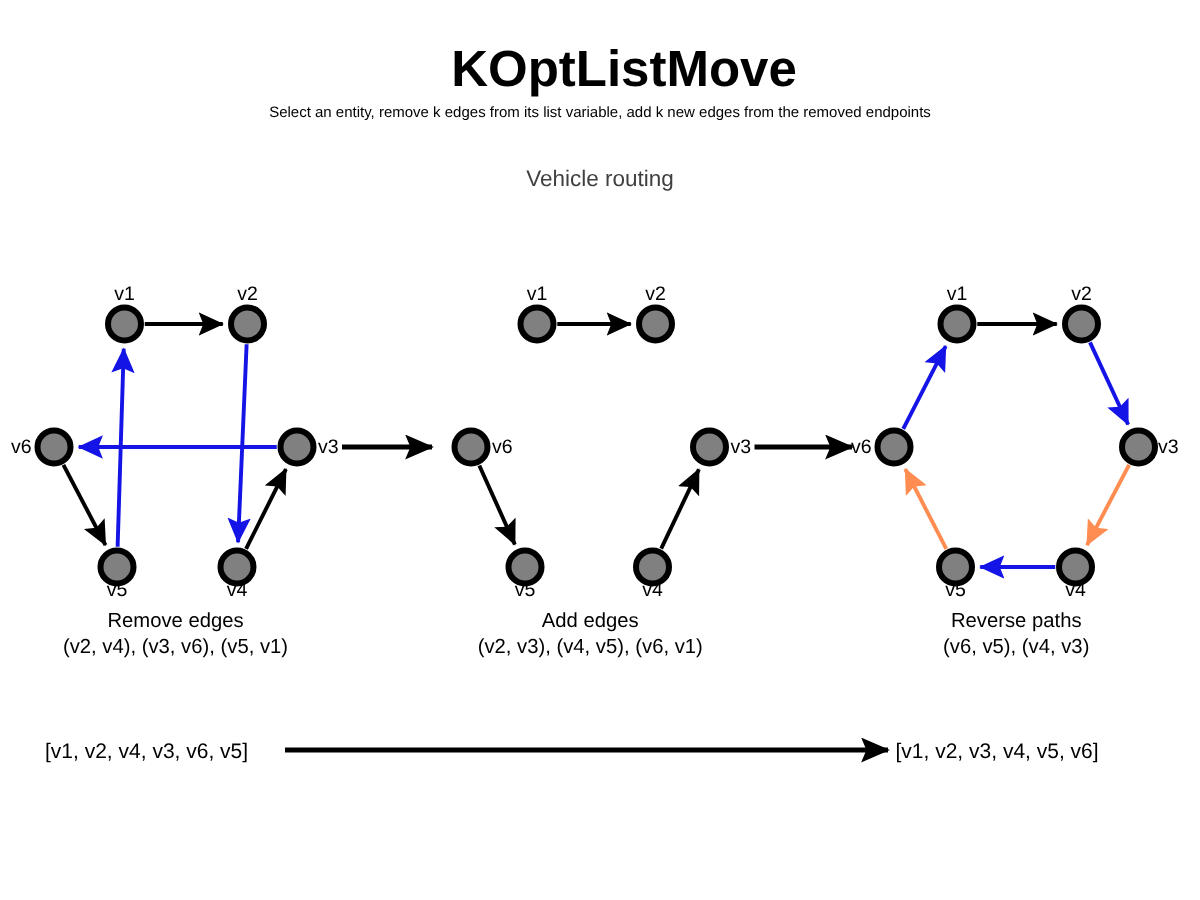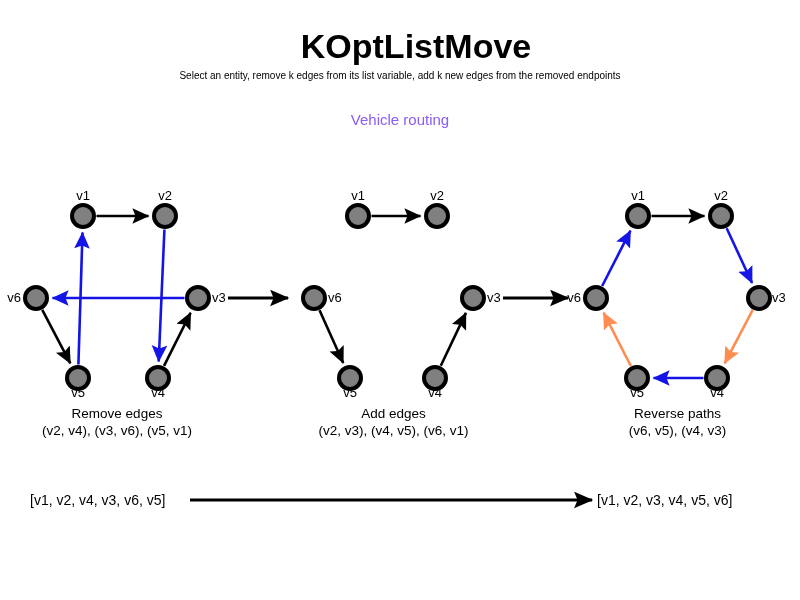--- a/index.html
+++ b/index.html
@@ -42,21 +42,21 @@
     color: #000;
   }
   .section-label {
     position: absolute;
     left: 0;
     top: 111px;
     width: 800px;
     text-align: center;
     font-size: 15px;
     line-height: 18px;
-    color: #8b5cf6;
+    color: #404040;
   }
   svg.canvas {
     position: absolute;
     left: 0;
     top: 0;
     width: 800px;
     height: 600px;
   }
   .node-label {
     font-family: "Liberation Sans", sans-serif;

